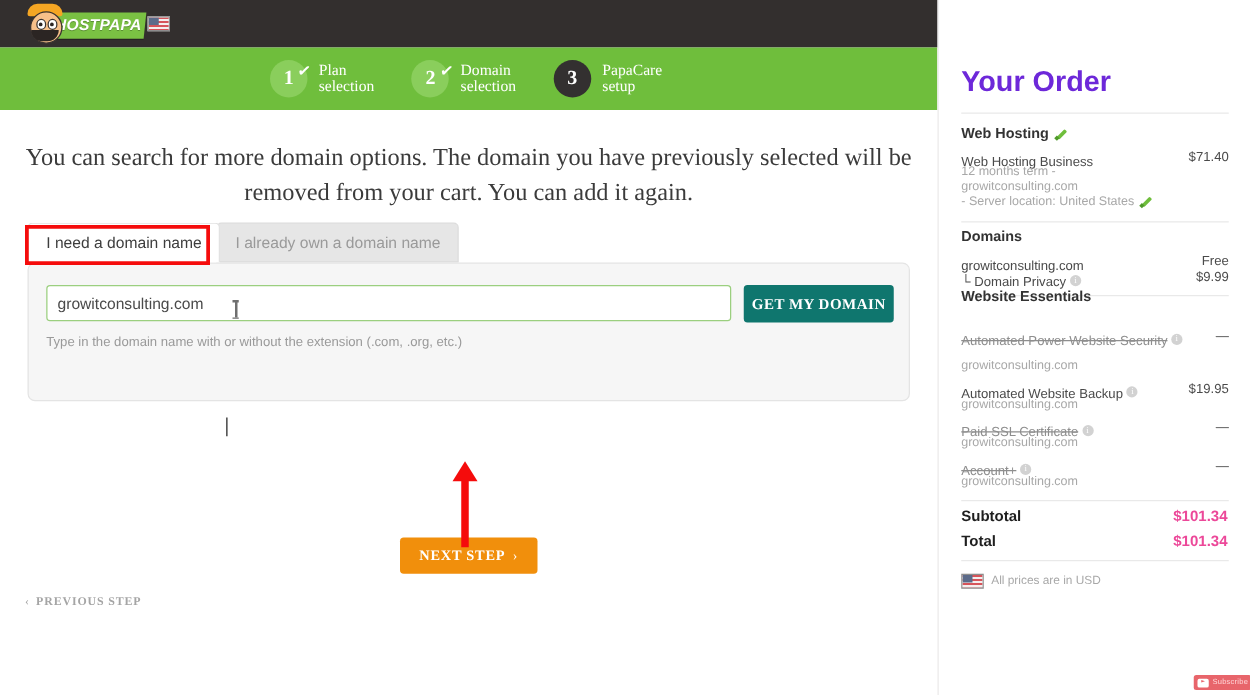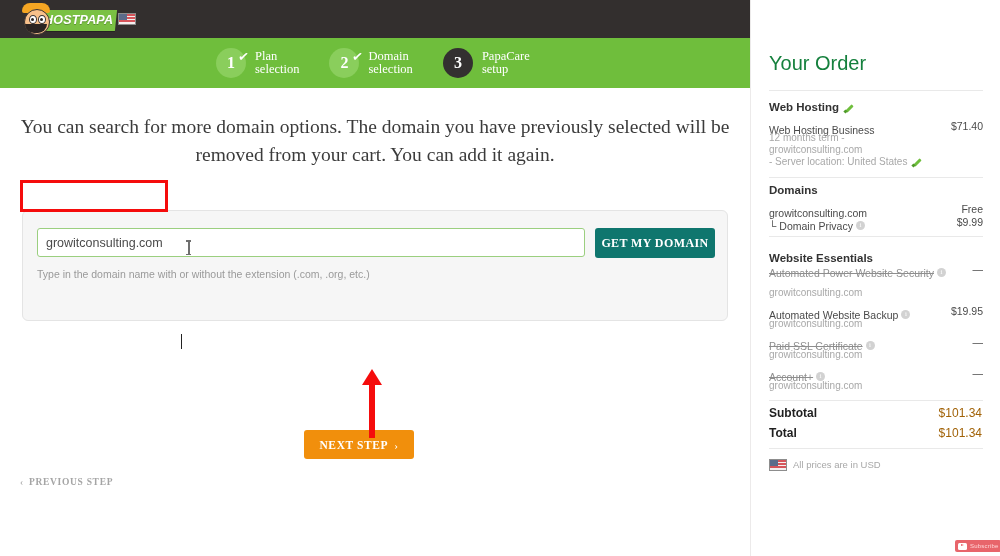--- a/index.html
+++ b/index.html
@@ -169,21 +169,21 @@
     background: #0f766e; border: none; border-radius: 3px;
     font-family: "Liberation Serif", serif;
     font-size: 12px; font-weight: bold; color: #ffffff;
     letter-spacing: .4px; cursor: pointer;
   }
   .helper-text {
     position: absolute; left: 14px; top: 57px;
     font-size: 10.5px; color: #9a9a9a;
   }
   .next-step-btn {
-    position: absolute; left: 304px; top: 342px; width: 110px; height: 29px;
+    position: absolute; left: 320px; top: 342px; width: 110px; height: 29px;
     background: #f18f0c; border: none; border-radius: 3px;
     font-family: "Liberation Serif", serif;
     font-size: 11.5px; font-weight: bold; color: #fff; letter-spacing: .6px;
     cursor: pointer;
   }
   .next-step-btn .chev { font-weight: normal; margin-left: 6px; font-size: 11px; }
   .prev-step {
     position: absolute; left: 20px; top: 389px;
     font-family: "Liberation Serif", serif;
     font-size: 9.5px; font-weight: bold; color: #a5a5a5; letter-spacing: .7px;
@@ -200,21 +200,21 @@
   .ann-arrow { position: absolute; left: 361px; top: 368px; width: 22px; height: 70px; z-index: 6; }
 
   
   .sidebar {
     position: absolute; left: 750px; top: 0; width: 250px; height: 556px;
     background: #ffffff; border-left: 1px solid #eceaea;
     box-sizing: border-box;
   }
   .sb-title {
     position: absolute; left: 18px; top: 52px;
-    font-size: 20px; color: #15803d; font-weight: normal;
+    font-size: 23px; color: #6d28d9; font-weight: bold;
   }
   .sb-sep { position: absolute; left: 18px; width: 214px; height: 1px; background: #e9e9e9; }
   .sb-sec-title {
     position: absolute; left: 18px; font-size: 11.5px; font-weight: bold; color: #323232;
   }
   .pencil {
     display: inline-block; width: 10px; height: 10px; position: relative;
     vertical-align: middle; margin-left: 5px;
   }
   .pencil:before {
@@ -234,21 +234,21 @@
     position: absolute; right: 0; top: 0; font-size: 10.5px; color: #4a4a4a; text-align: right;
   }
   .sb-sub { font-size: 10px; color: #a8a8a8; line-height: 12px; }
   .info-i {
     display: inline-block; width: 9px; height: 9px; border-radius: 50%;
     background: #d2d2d2; color: #fff; font-size: 7px; line-height: 9px;
     text-align: center; vertical-align: middle; margin-left: 3px;
     font-family: "Liberation Serif", serif;
   }
   .sb-total-label { position: absolute; left: 18px; font-size: 12px; font-weight: bold; color: #1f1f1f; }
-  .sb-total-value { position: absolute; right: 18px; font-size: 12px; font-weight: normal; color: #a16207; }
+  .sb-total-value { position: absolute; right: 18px; font-size: 12px; font-weight: bold; color: #ec4899; }
   .usd-note {
     position: absolute; left: 18px; top: 459px; font-size: 9.5px; color: #a8a8a8;
   }
   .usd-note .flag-icon { margin-right: 6px; }
 
   .yt-subscribe {
     position: absolute; left: 955px; top: 540px; height: 12px;
     background: #e8656b; border-radius: 2px; padding: 0 3px;
     display: flex; align-items: center;
   }
@@ -328,20 +328,23 @@
           <div>setup</div>
         </div>
       </div>
 
     </div>
   </div>
 
   <div class="main">
     <div class="headline">You can search for more domain options. The domain you have previously selected will be removed from your cart. You can add it again.</div>
 
+    <div class="tabs">
+      <span class="tab active">I need a domain name</span><span class="tab inactive">I already own a domain name</span>
+    </div>
 
     <div class="search-panel">
       <input class="domain-input" value="growitconsulting.com" style="">
       <button class="get-domain-btn">GET MY DOMAIN</button>
       <div class="helper-text">Type in the domain name with or without the extension (.com, .org, etc.)</div>
       <div class="caret-bar"></div>
     </div>
 
     <button class="next-step-btn">
       <span>NEXT STEP</span><span class="chev">›</span>
@@ -389,21 +392,21 @@
       <span class="sb-item-name">growitconsulting.com</span>
       <span class="sb-price">Free</span>
     </div>
     <div class="sb-row" style="top:216px;">
       <span class="sb-item-name">└ Domain Privacy</span><span class="info-i">i</span>
       <span class="sb-price">$9.99</span>
     </div>
 
     <div class="sb-sep" style="top:236px;"></div>
 
-    <div class="sb-sec-title" style="top:252px;">
+    <div class="sb-sec-title" style="top:232px;">
       <span>Website Essentials</span>
     </div>
 
     <div class="sb-row" style="top:263px;">
       <span class="sb-item-name struck">Automated Power Website Security</span><span class="info-i">i</span>
       <span class="sb-price">—</span>
     </div>
     <div class="sb-row sb-sub" style="top:287px;">growitconsulting.com</div>
 
     <div class="sb-row" style="top:305px;">

